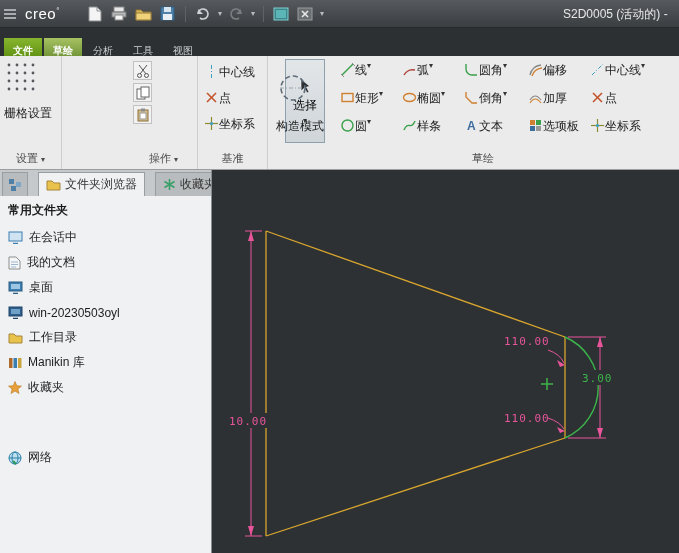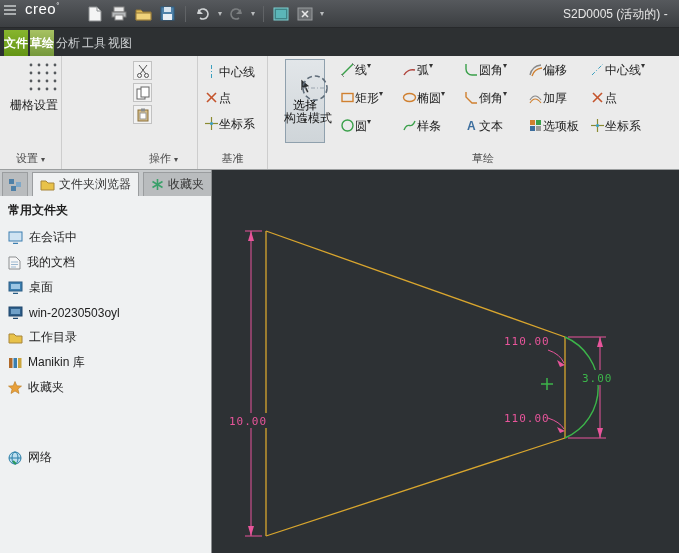--- a/index.html
+++ b/index.html
@@ -2,54 +2,54 @@
 <html><head>
 <meta charset="utf-8">
 <style>
   *{box-sizing:border-box;margin:0;padding:0}
   html,body{width:679px;height:553px;overflow:hidden}
   body{font-family:"Liberation Sans","DejaVu Sans",sans-serif;font-size:12px;position:relative;background:#ebebeb}
 
   
   .titlebar{position:absolute;left:0;top:0;width:679px;height:28px;
     background:linear-gradient(#56595d,#3b3e41);border-bottom:1px solid #27292b;
-    display:flex;color:#e6e6e6}
+    display:flex;align-items:center;color:#e6e6e6}
   .brand{font-size:15px;color:#fff;letter-spacing:.5px;margin-left:6px}
   .brand sup{font-size:8px}
   .tb-icons{display:flex;align-items:center;margin-left:26px;gap:5px}
   .tb-ic{width:19px;height:19px;display:flex;align-items:center;justify-content:center;border-radius:2px}
   .tb-sep{width:1px;height:16px;background:#606366;margin:0 3px}
   .chev{font-size:8px;color:#b9bcbe;line-height:1}
   .doc-title{position:absolute;left:563px;top:6px;white-space:nowrap;color:#e8e8e8;font-size:12px}
 
   
   .tabsrow{position:absolute;left:0;top:28px;width:679px;height:28px;background:#2d3032;
     display:flex;align-items:flex-end;padding-left:4px;gap:2px}
-  .rtab{height:26px;line-height:26px;padding:0 0;color:#cfd2d4;font-size:12px}
+  .rtab{height:18px;line-height:26px;padding:0 9px;color:#cfd2d4;font-size:10px}
   .rtab.file{background:linear-gradient(#87b52e,#639414);color:#fff;font-weight:bold}
   .rtab.active{background:linear-gradient(#a7c262,#74973a);color:#fff;font-weight:bold}
 
   
   .ribbon{position:absolute;left:0;top:56px;width:679px;height:114px;background:#ebebeb;
     border-bottom:1px solid #9b9e9f}
   .grp{position:absolute;top:0;height:113px;border-right:1px solid #cdcdcd}
   .grplabel{position:absolute;bottom:3px;left:0;width:100%;text-align:center;font-size:11px;color:#4c4c4c;white-space:nowrap}
-  .bigbtn{position:absolute;display:flex;flex-direction:column;align-items:flex-end;gap:5px;cursor:default}
+  .bigbtn{position:absolute;display:flex;flex-direction:column;align-items:flex-start;gap:13px;cursor:default}
   .biglabel{font-size:12px;color:#222;white-space:nowrap}
   .tool{position:absolute;display:flex;align-items:flex-start;gap:0;white-space:nowrap;height:20px}
   .tool .tl{font-size:12px;color:#222}
   .smallbtn{position:absolute;width:19px;height:19px;border:1px solid #c2c2c2;background:#f2f2f2;
     display:flex;align-items:center;justify-content:center}
   .selectbtn{position:absolute;left:155px;top:3px;width:40px;height:84px;border:1px solid #8fa0ad;
     background:linear-gradient(#e2e6e9,#cfd5d9);display:flex;flex-direction:column;align-items:center;
     justify-content:center;gap:3px}
 
   
   .paneltabs{position:absolute;left:0;top:170px;width:212px;height:26px;background:#c6c9cb;
-    border-right:1px solid #8a8d8f;display:flex;align-items:flex-end;padding-left:2px;gap:4px;overflow:hidden}
+    border-right:1px solid #8a8d8f;display:flex;align-items:flex-end;padding-left:2px;gap:10px;overflow:hidden}
   .ptab{height:24px;display:flex;align-items:center;gap:4px;padding:0 7px;background:#b9bcbe;
     border:1px solid #9a9d9f;border-bottom:none;font-size:12px;color:#333;white-space:nowrap}
   .ptab.active{background:#eff1f2}
   .panel{position:absolute;left:0;top:196px;width:212px;height:357px;background:#eff1f2;
     border-right:1px solid #8a8d8f;padding:6px 0 17px 8px}
   .sect{font-weight:bold;font-size:12px;color:#1d1d1d;margin-bottom:6px}
   .pitem{display:flex;align-items:center;gap:6px;height:25px;color:#1d1d1d;font-size:12px}
   .pitem.network{margin-top:45px}
 
   

